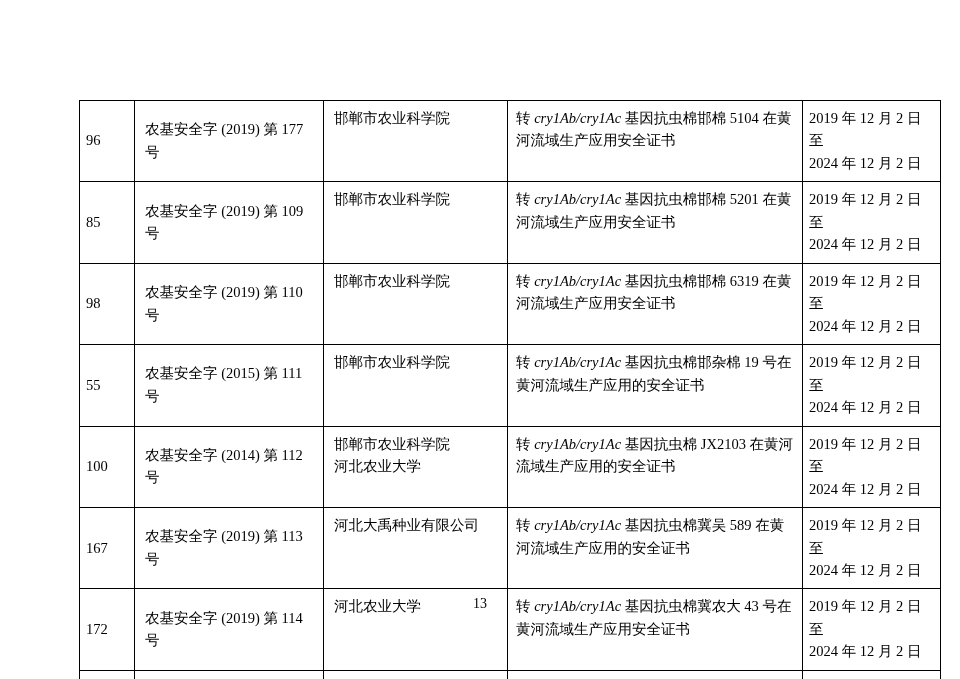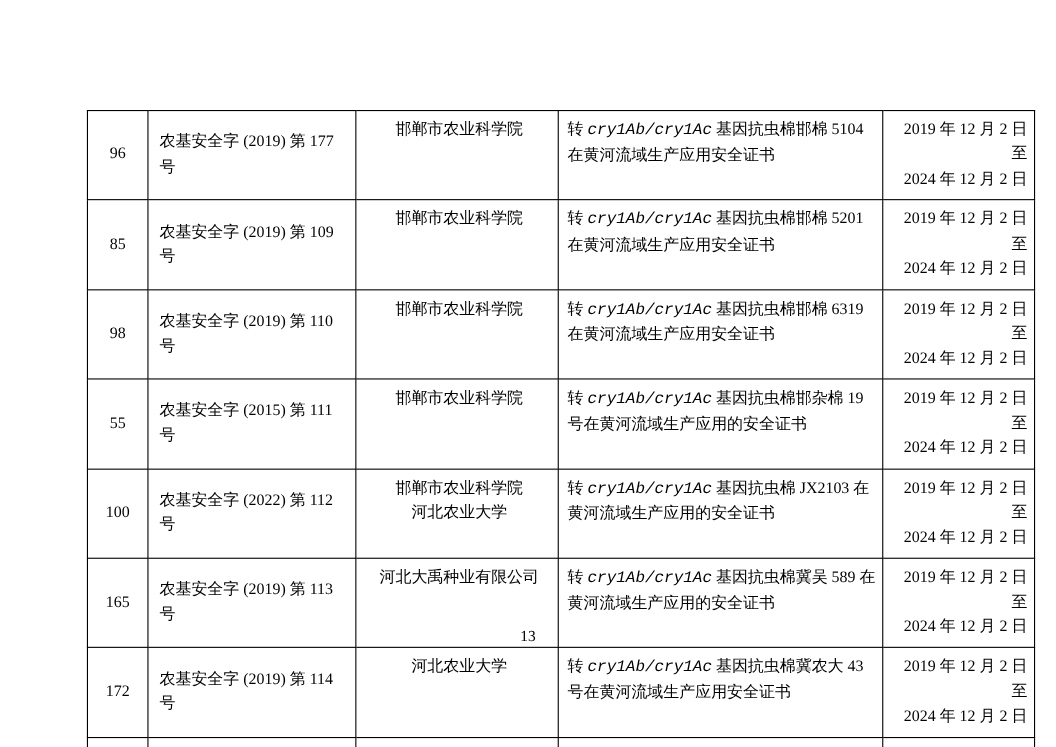--- a/index.html
+++ b/index.html
@@ -32,57 +32,57 @@
   }
   .doc-table td {
     border: 1px solid #000000;
     padding: 6px 6px 7px 6px;
     vertical-align: top;
     font-size: 14.5px;
     line-height: 1.55;
   }
   .col-index {
     width: 42px;
-    text-align: center;
+    text-align: left;
     vertical-align: middle !important;
   }
   .col-cert {
     width: 172px;
     text-align: left;
     padding-left: 10px !important;
     vertical-align: middle !important;
   }
   .col-org {
     width: 167px;
-    text-align: center;
+    text-align: left;
     padding-left: 10px !important;
     margin-top: 31px;
   }
   .col-desc {
     width: 280px;
     text-align: left;
     padding-left: 8px !important;
   }
   .col-date {
     width: 125px;
-    text-align: right;
+    text-align: left;
     padding-left: 6px !important;
     white-space: pre-line;
   }
   .gene {
     font-style: italic;
-    font-family: Liberation Mono, monospace;
+    font-family: Liberation Serif, serif;
   }
   .org-line {
     display: block;
   }
   .page-number {
     position: absolute;
     left: 0;
-    top: 572px;
+    top: 596px;
     width: 960px;
     text-align: center;
     font-size: 14px;
     font-family: "Liberation Serif", "DejaVu Serif", serif;
   }
 </style>
 </head>
 <body>
 
 <div class="page">
@@ -119,30 +119,30 @@
           <td class="col-index">55</td>
           <td class="col-cert">农基安全字 (2015) 第 111 号</td>
           <td class="col-org">
             <span class="org-line">邯郸市农业科学院</span>
           </td>
           <td class="col-desc"><span>转 </span><span class="gene">cry1Ab/cry1Ac</span><span> 基因抗虫棉邯杂棉 19 号在黄河流域生产应用的安全证书</span></td>
           <td class="col-date"><div>2019 年 12 月 2 日至</div><div>2024 年 12 月 2 日</div></td>
         </tr>
         <tr>
           <td class="col-index">100</td>
-          <td class="col-cert">农基安全字 (2022) 第 112 号</td>
+          <td class="col-cert">农基安全字 (2014) 第 112 号</td>
           <td class="col-org">
             <span class="org-line">邯郸市农业科学院</span>
             <span class="org-line">河北农业大学</span>
           </td>
           <td class="col-desc"><span>转 </span><span class="gene">cry1Ab/cry1Ac</span><span> 基因抗虫棉 JX2103 在黄河流域生产应用的安全证书</span></td>
           <td class="col-date"><div>2019 年 12 月 2 日至</div><div>2024 年 12 月 2 日</div></td>
         </tr>
         <tr>
-          <td class="col-index">165</td>
+          <td class="col-index">167</td>
           <td class="col-cert">农基安全字 (2019) 第 113 号</td>
           <td class="col-org">
             <span class="org-line">河北大禹种业有限公司</span>
           </td>
           <td class="col-desc"><span>转 </span><span class="gene">cry1Ab/cry1Ac</span><span> 基因抗虫棉冀吴 589 在黄河流域生产应用的安全证书</span></td>
           <td class="col-date"><div>2019 年 12 月 2 日至</div><div>2024 年 12 月 2 日</div></td>
         </tr>
         <tr>
           <td class="col-index">172</td>
           <td class="col-cert">农基安全字 (2019) 第 114 号</td>

